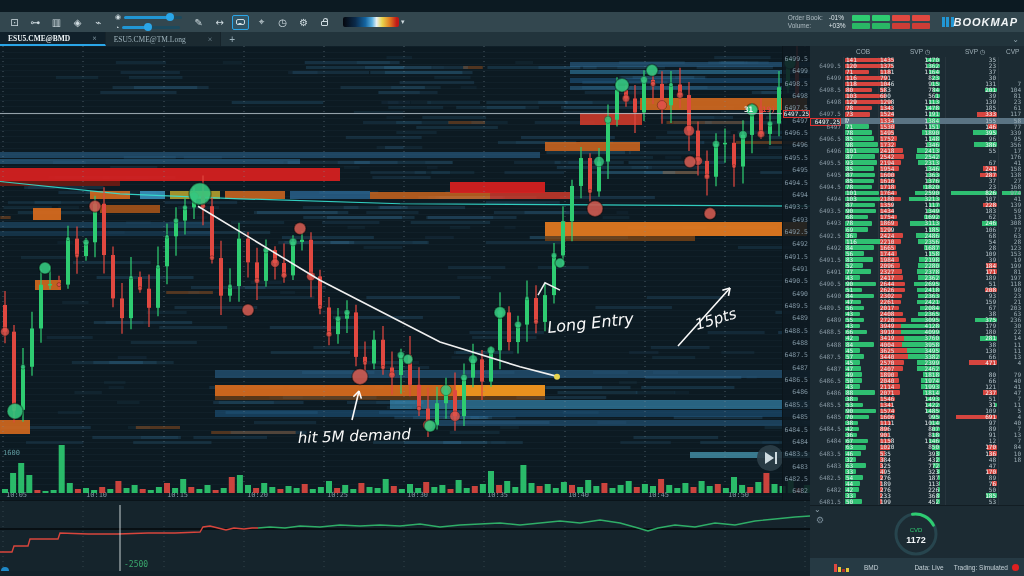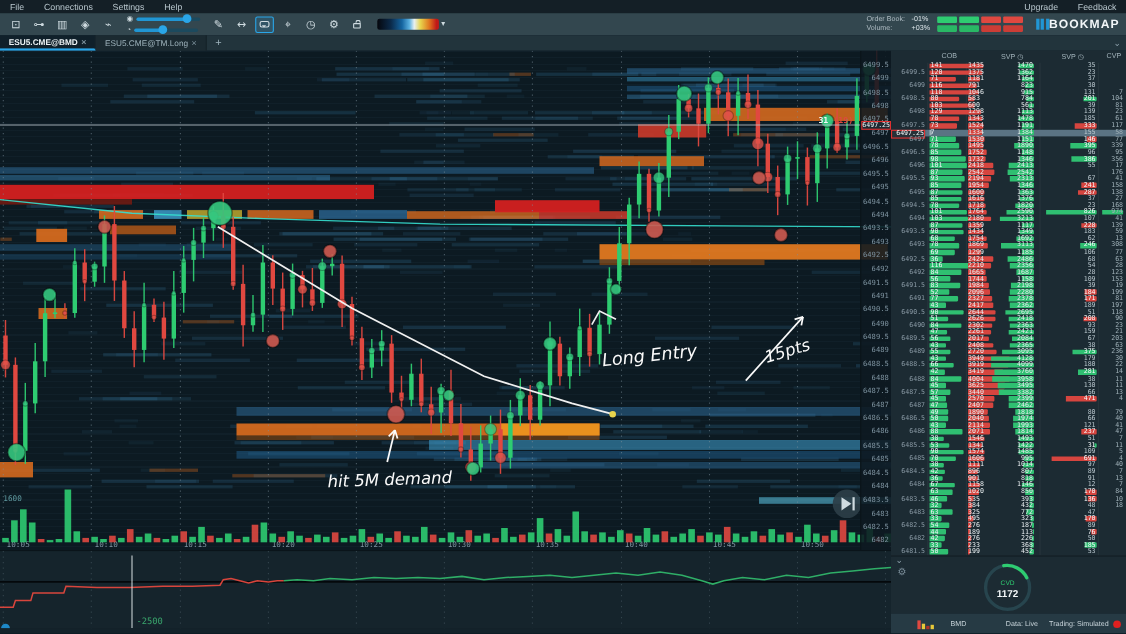--- a/index.html
+++ b/index.html
@@ -32,29 +32,29 @@
   .track .thumb { position:absolute; top:-3px; width:8px; height:8px; border-radius:50%; background:#2aa6e8; }
   #colormap { width:56px; height:10px; border-radius:2px; margin-left:8px;
     background:linear-gradient(90deg,#05070d 0%,#0b2a4a 22%,#1464a0 40%,#5ab0e0 52%,#e8f0f2 60%,#e8d44d 70%,#e07820 84%,#c01818 96%); }
   #colormap-caret { color:#cfdbe0; font-size:7px; margin-left:2px; }
   #ob-block { margin-left:auto; display:flex; align-items:center; gap:6px; padding-right:6px;}
   #ob-labels { font-size:6.5px; color:#aebbc2; line-height:8px; text-align:left;}
   #ob-values { font-size:6.5px; color:#dde6ea; line-height:8px; }
   #legend { display:flex; flex-direction:column; gap:2px; }
   .legend-row { display:flex; gap:2px; }
   .legend-cell { width:18px; height:6px; border-radius:1px; }
-  #brand { display:flex; align-items:center; gap:0; margin-left:6px; }
+  #brand { display:flex; align-items:center; gap:0; margin-left:6px;font-style:italic; }
   #brand .bars { display:flex; gap:1.5px; }
   #brand .bars i { width:3px; height:10px; background:#2196d4; display:block; }
   #brand .txt { color:#f2f6f8; font-size:11px; font-weight:bold; letter-spacing:1px; }
 
   
   #tabbar { position:absolute; left:0; top:32px; width:1024px; height:14px; background:#22343c;
     display:flex; align-items:stretch; z-index:30; font-size:7.5px; }
-  .tab { display:flex; align-items:center; gap:3px; padding:0 8px; color:#9fb4bd; background:#1b2a31; border-right:1px solid #16232a;}
+  .tab { display:flex; align-items:center; gap:22px; padding:0 8px; color:#9fb4bd; background:#1b2a31; border-right:1px solid #16232a;font-family:Liberation Serif, serif;}
   .tab.active { background:#10202a; color:#eef4f6; font-weight:bold; border-bottom:2px solid #2aa6e8; }
   .tab .x { color:#7e939e; font-size:8px; }
   #tab-add { display:flex; align-items:center; padding:0 8px; color:#9fb4bd; font-size:10px;}
   #tab-caret { margin-left:auto; color:#8ea2ac; font-size:8px; display:flex; align-items:center; padding-right:5px;}
 
   
   #chart { position:absolute; left:0; top:46px; width:810px; height:454px; background:#0c1a22; overflow:hidden;
     background-image:repeating-linear-gradient(180deg, rgba(80,120,150,.06) 0 1px, transparent 1px 6px); }
   #chart svg { position:absolute; left:0; top:0; }
   #price-axis { position:absolute; left:782px; top:46px; width:28px; height:454px;
@@ -94,29 +94,20 @@
   #status-data { margin-left:auto; }
   #status-trading { margin-left:10px; }
   #status-dot { width:7px; height:7px; border-radius:50%; background:#e02020; margin:0 5px 0 4px; }
   #bottom-strip { position:absolute; left:0; top:571px; width:810px; height:5px; background:#13222a; }
 </style>
 </head>
 <body>
 
 <div id="app">
 
-  <div id="menubar">
-    <span class="menu-item">File</span>
-    <span class="menu-item">Connections</span>
-    <span class="menu-item">Settings</span>
-    <span class="menu-item">Help</span>
-    <span class="spacer"></span>
-    <span class="menu-item">Upgrade</span>
-    <span class="menu-item">Feedback</span>
-  </div>
 
   <div id="toolbar">
     <div id="icon-strip" style="display:flex;align-items:center;margin-left:4px;">
         <div class="tbicon">⊡</div>
         <div class="tbicon">⊶</div>
         <div class="tbicon">▥</div>
         <div class="tbicon">◈</div>
         <div class="tbicon">⌁</div>
       </div>
     <div class="sliders">

